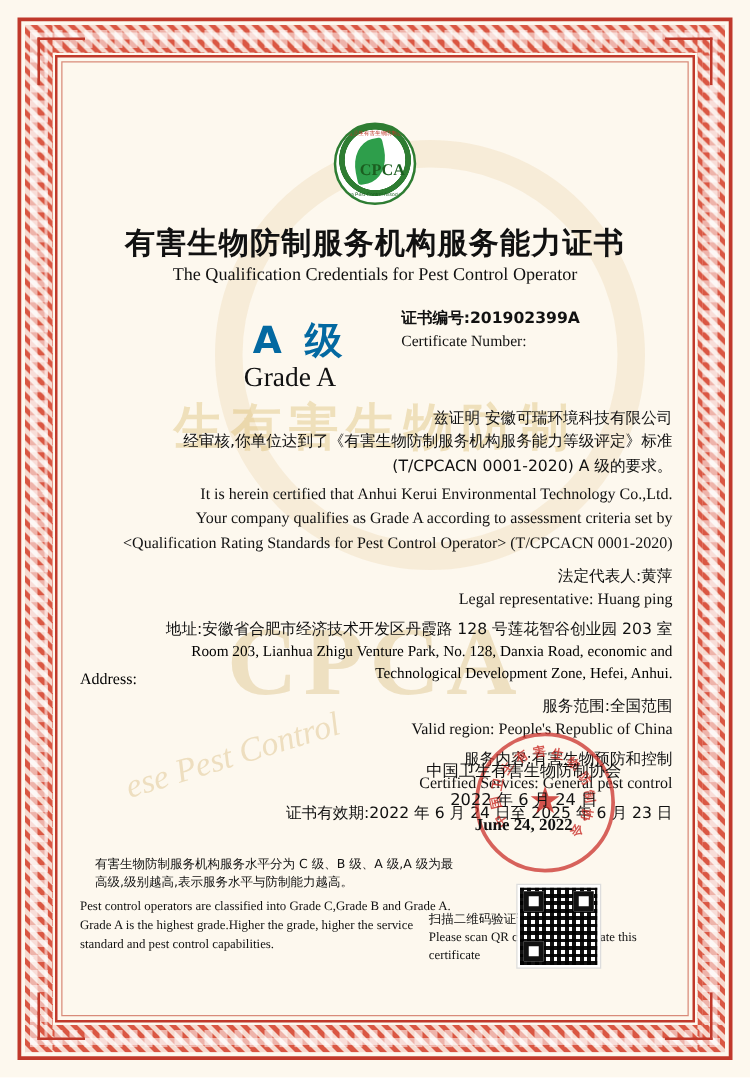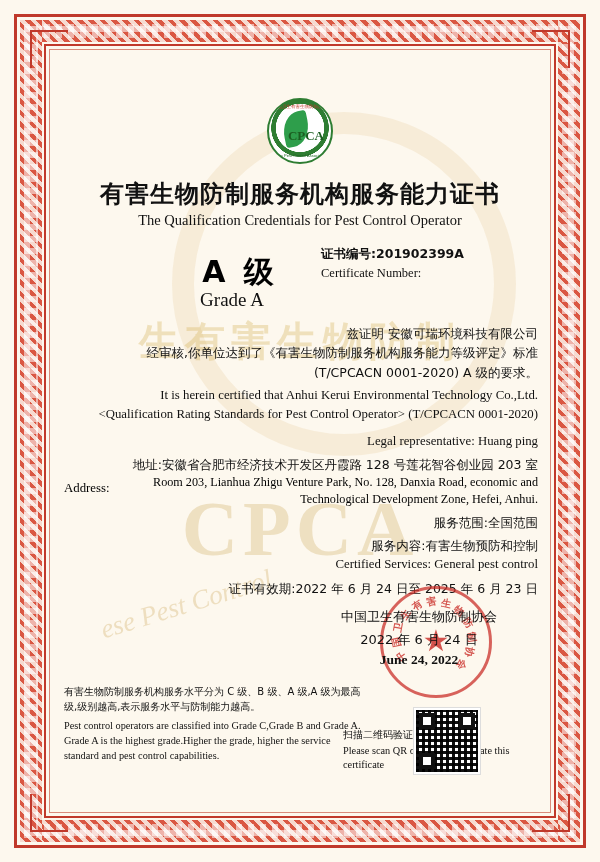--- a/index.html
+++ b/index.html
@@ -220,30 +220,30 @@
     margin-top: 3px;
   }
 
   .grade-cn {
     position: absolute;
     top: 196px; left: 0; right: 0;
     text-align: center;
     font-family: "DejaVu Sans", sans-serif;
     font-size: 30px;
     font-weight: bold;
-    color: #000000;
+    color: #0369a1;
     letter-spacing: 4px;
     padding-right: 120px;
   }
   .grade-en {
     position: absolute;
     top: 233px; left: 0; right: 16px;
     text-align: center;
     font-family: "Liberation Serif", serif;
-    font-size: 19px;
+    font-size: 22px;
     color: #111;
     padding-right: 120px;
   }
 
   .body-block {
     position: absolute;
     top: 268px;
     left: 8px;
     right: 6px;
     text-align: right;
@@ -266,20 +266,21 @@
 
   .addr-row {
     display: flex;
     align-items: flex-start;
   }
   .addr-label {
     font-family: "Liberation Serif", serif;
     font-size: 12.8px;
     white-space: nowrap;
     padding-top: 7px;
+    margin-top: 16px;
   }
   .addr-val {
     font-family: Liberation Serif, serif;
     font-size: 12.2px;
     line-height: 1.42;
   }
 
   .issuer {
     position: absolute;
     top: 552px;
@@ -343,20 +344,21 @@
     position: absolute;
     left: 8px;
     bottom: 42px;
     width: 300px;
   }
   .footer .cn {
     font-family: "DejaVu Sans", sans-serif;
     font-size: 10px;
     color: #111;
     line-height: 1.5;
+    margin-left: 12px;
   }
   .footer .en {
     font-family: "Liberation Serif", serif;
     font-size: 10.3px;
     color: #111;
     line-height: 1.45;
     margin-top: 5px;
   }
 
   .qr-area {
@@ -441,31 +443,34 @@
 
     <div class="grade-cn">A 级</div>
     <div class="grade-en">Grade A</div>
 
     <div class="body-block">
       <div class="ln">兹证明  安徽可瑞环境科技有限公司</div>
       <div class="ln">经审核,你单位达到了《有害生物防制服务机构服务能力等级评定》标准</div>
       <div class="ln">(T/CPCACN 0001-2020) A 级的要求。</div>
       <div class="gap4"></div>
       <div class="ln-en">It is herein certified that  Anhui Kerui Environmental Technology Co.,Ltd.</div>
+      <div class="ln-en">Your company qualifies as Grade A according to assessment criteria set by</div>
       <div class="ln-en">&lt;Qualification Rating Standards for Pest Control Operator&gt;  (T/CPCACN 0001-2020)</div>
       <div class="gap7"></div>
+      <div class="ln">法定代表人:黄萍</div>
       <div class="ln-en">Legal representative:  Huang ping</div>
       <div class="gap4"></div>
       <div class="ln">地址:安徽省合肥市经济技术开发区丹霞路 128 号莲花智谷创业园 203 室</div>
       <div class="addr-row">
         <div class="addr-label">Address:</div>
         <div class="addr-val">Room 203, Lianhua Zhigu Venture Park, No. 128, Danxia Road, economic and Technological Development Zone, Hefei, Anhui.</div>
       </div>
       <div class="gap4"></div>
       <div class="ln">服务范围:全国范围</div>
+      <div class="ln-en">Valid region: People's Republic of China</div>
       <div class="gap4"></div>
       <div class="ln">服务内容:有害生物预防和控制</div>
       <div class="ln-en">Certified Services: General pest control</div>
       <div class="gap4"></div>
       <div class="ln">证书有效期:2022 年 6 月 24 日至 2025 年 6 月 23 日</div>
     </div>
 
     <div class="seal">
       <div class="seal-star">★</div>
       <div class="seal-text" id="sealText">

